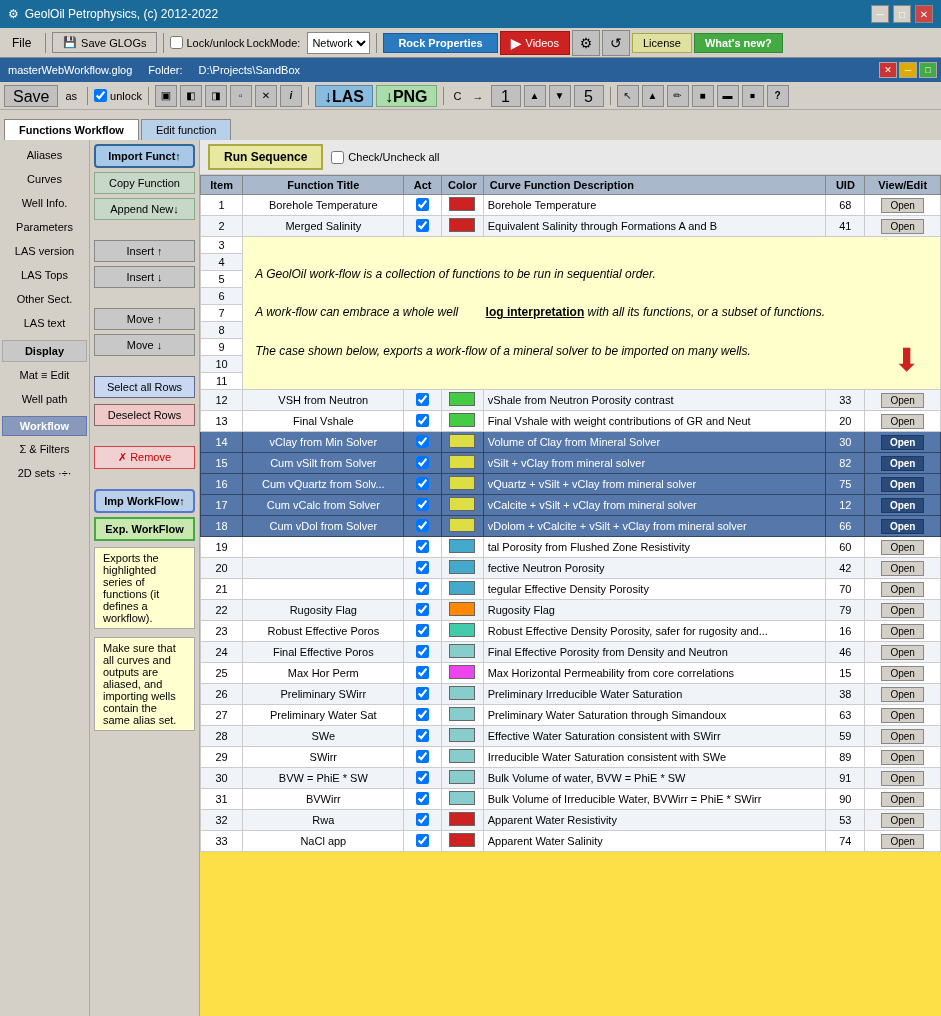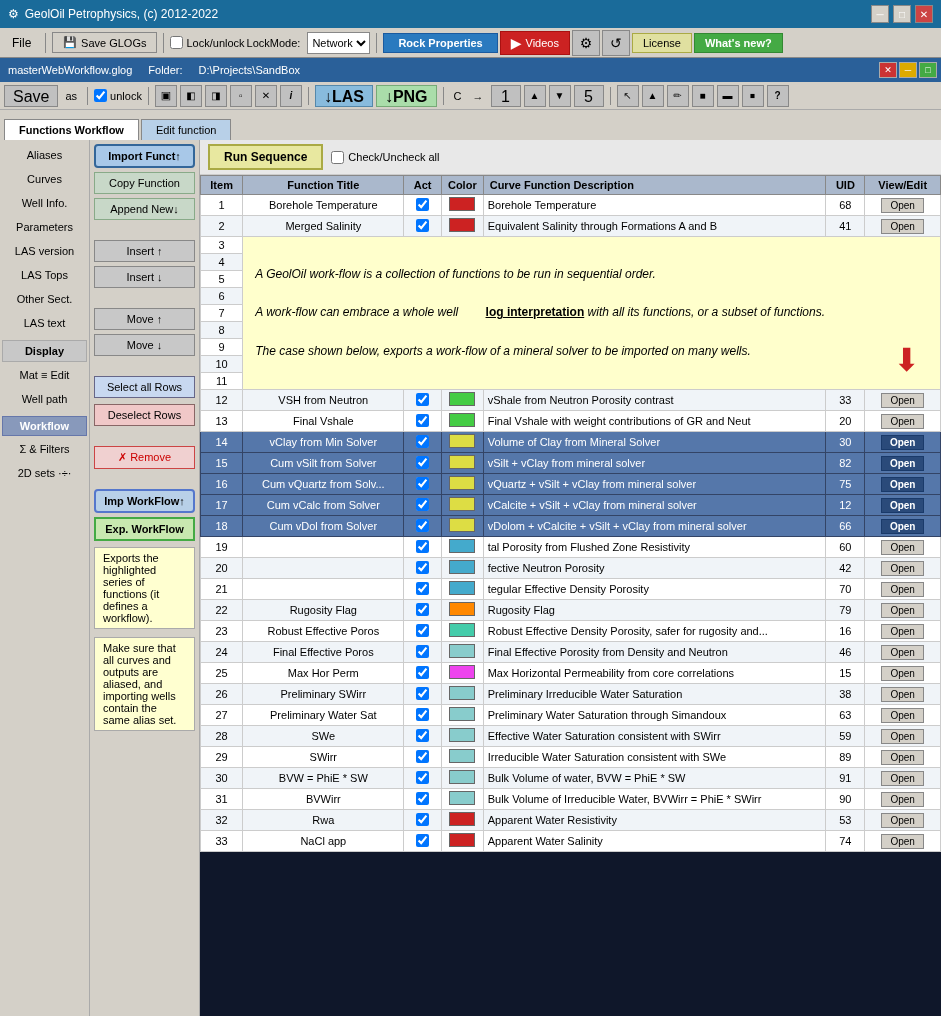--- a/index.html
+++ b/index.html
@@ -41,21 +41,21 @@
 
     
     .main { display: flex; height: calc(1016px - 28px - 30px - 24px - 28px - 30px); }
 
     
     .sidebar { width: 90px; background: #d4d0c8; border-right: 1px solid #aaa; display: flex; flex-direction: column; padding: 4px 2px; gap: 2px; }
     .sidebar-item { padding: 4px 6px; font-size: 11px; cursor: pointer; text-align: center; border: 1px solid transparent; }
     .sidebar-section { font-weight: bold; font-size: 11px; padding: 4px 6px; background: #c8c8c8; border: 1px solid #aaa; text-align: center; margin-top: 4px; }
 
     
-    .content { flex: 1; display: flex; flex-direction: column; background: #0f172a; overflow: hidden; }
+    .content { flex: 1; display: flex; flex-direction: column; background: #fde047; overflow: hidden; }
 
     
     .fn-panel { display: flex; height: 100%; }
 
     
     .fn-buttons { width: 110px; background: #d4d0c8; border-right: 1px solid #aaa; padding: 4px; display: flex; flex-direction: column; gap: 4px; }
     .fn-btn { padding: 4px 6px; font-size: 11px; text-align: center; cursor: pointer; border: 1px solid #888; background: #c8c8c8; }
     .fn-btn.import { background: #a8c8e8; border: 2px solid #336699; font-weight: bold; }
     .fn-btn.remove { background: #f0d0d0; border: 1px solid #cc4444; color: #cc0000; }
 

